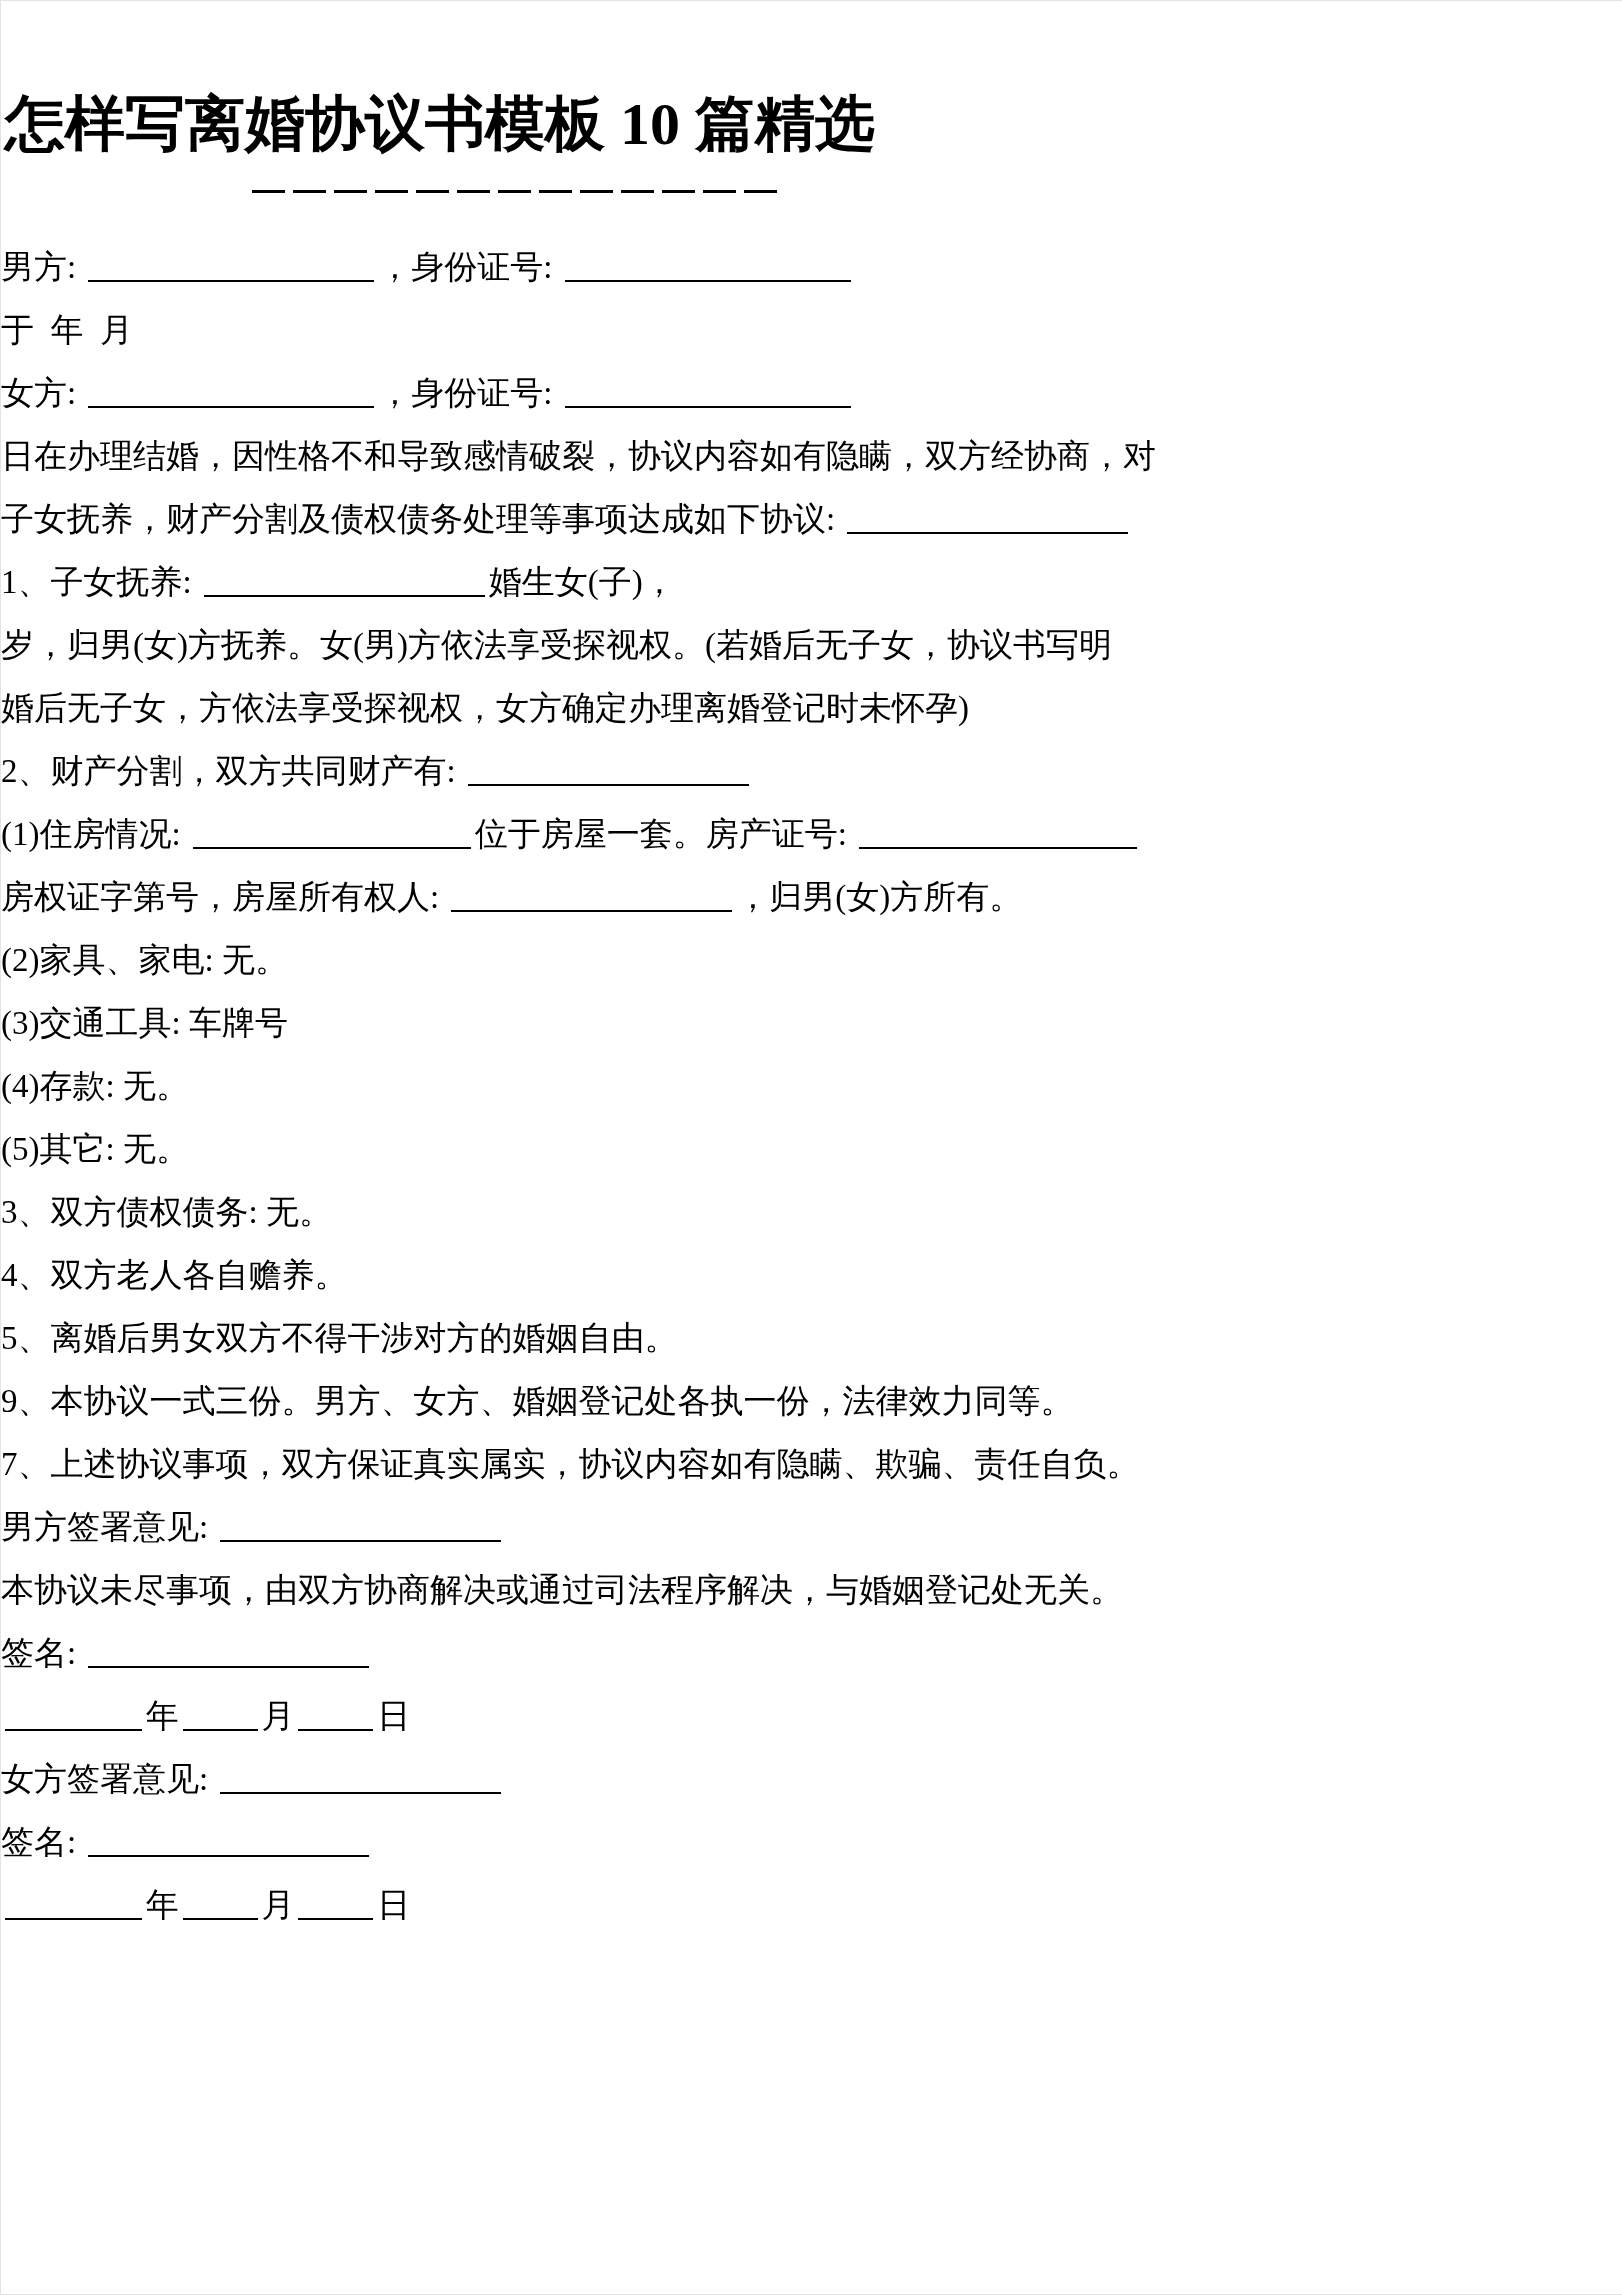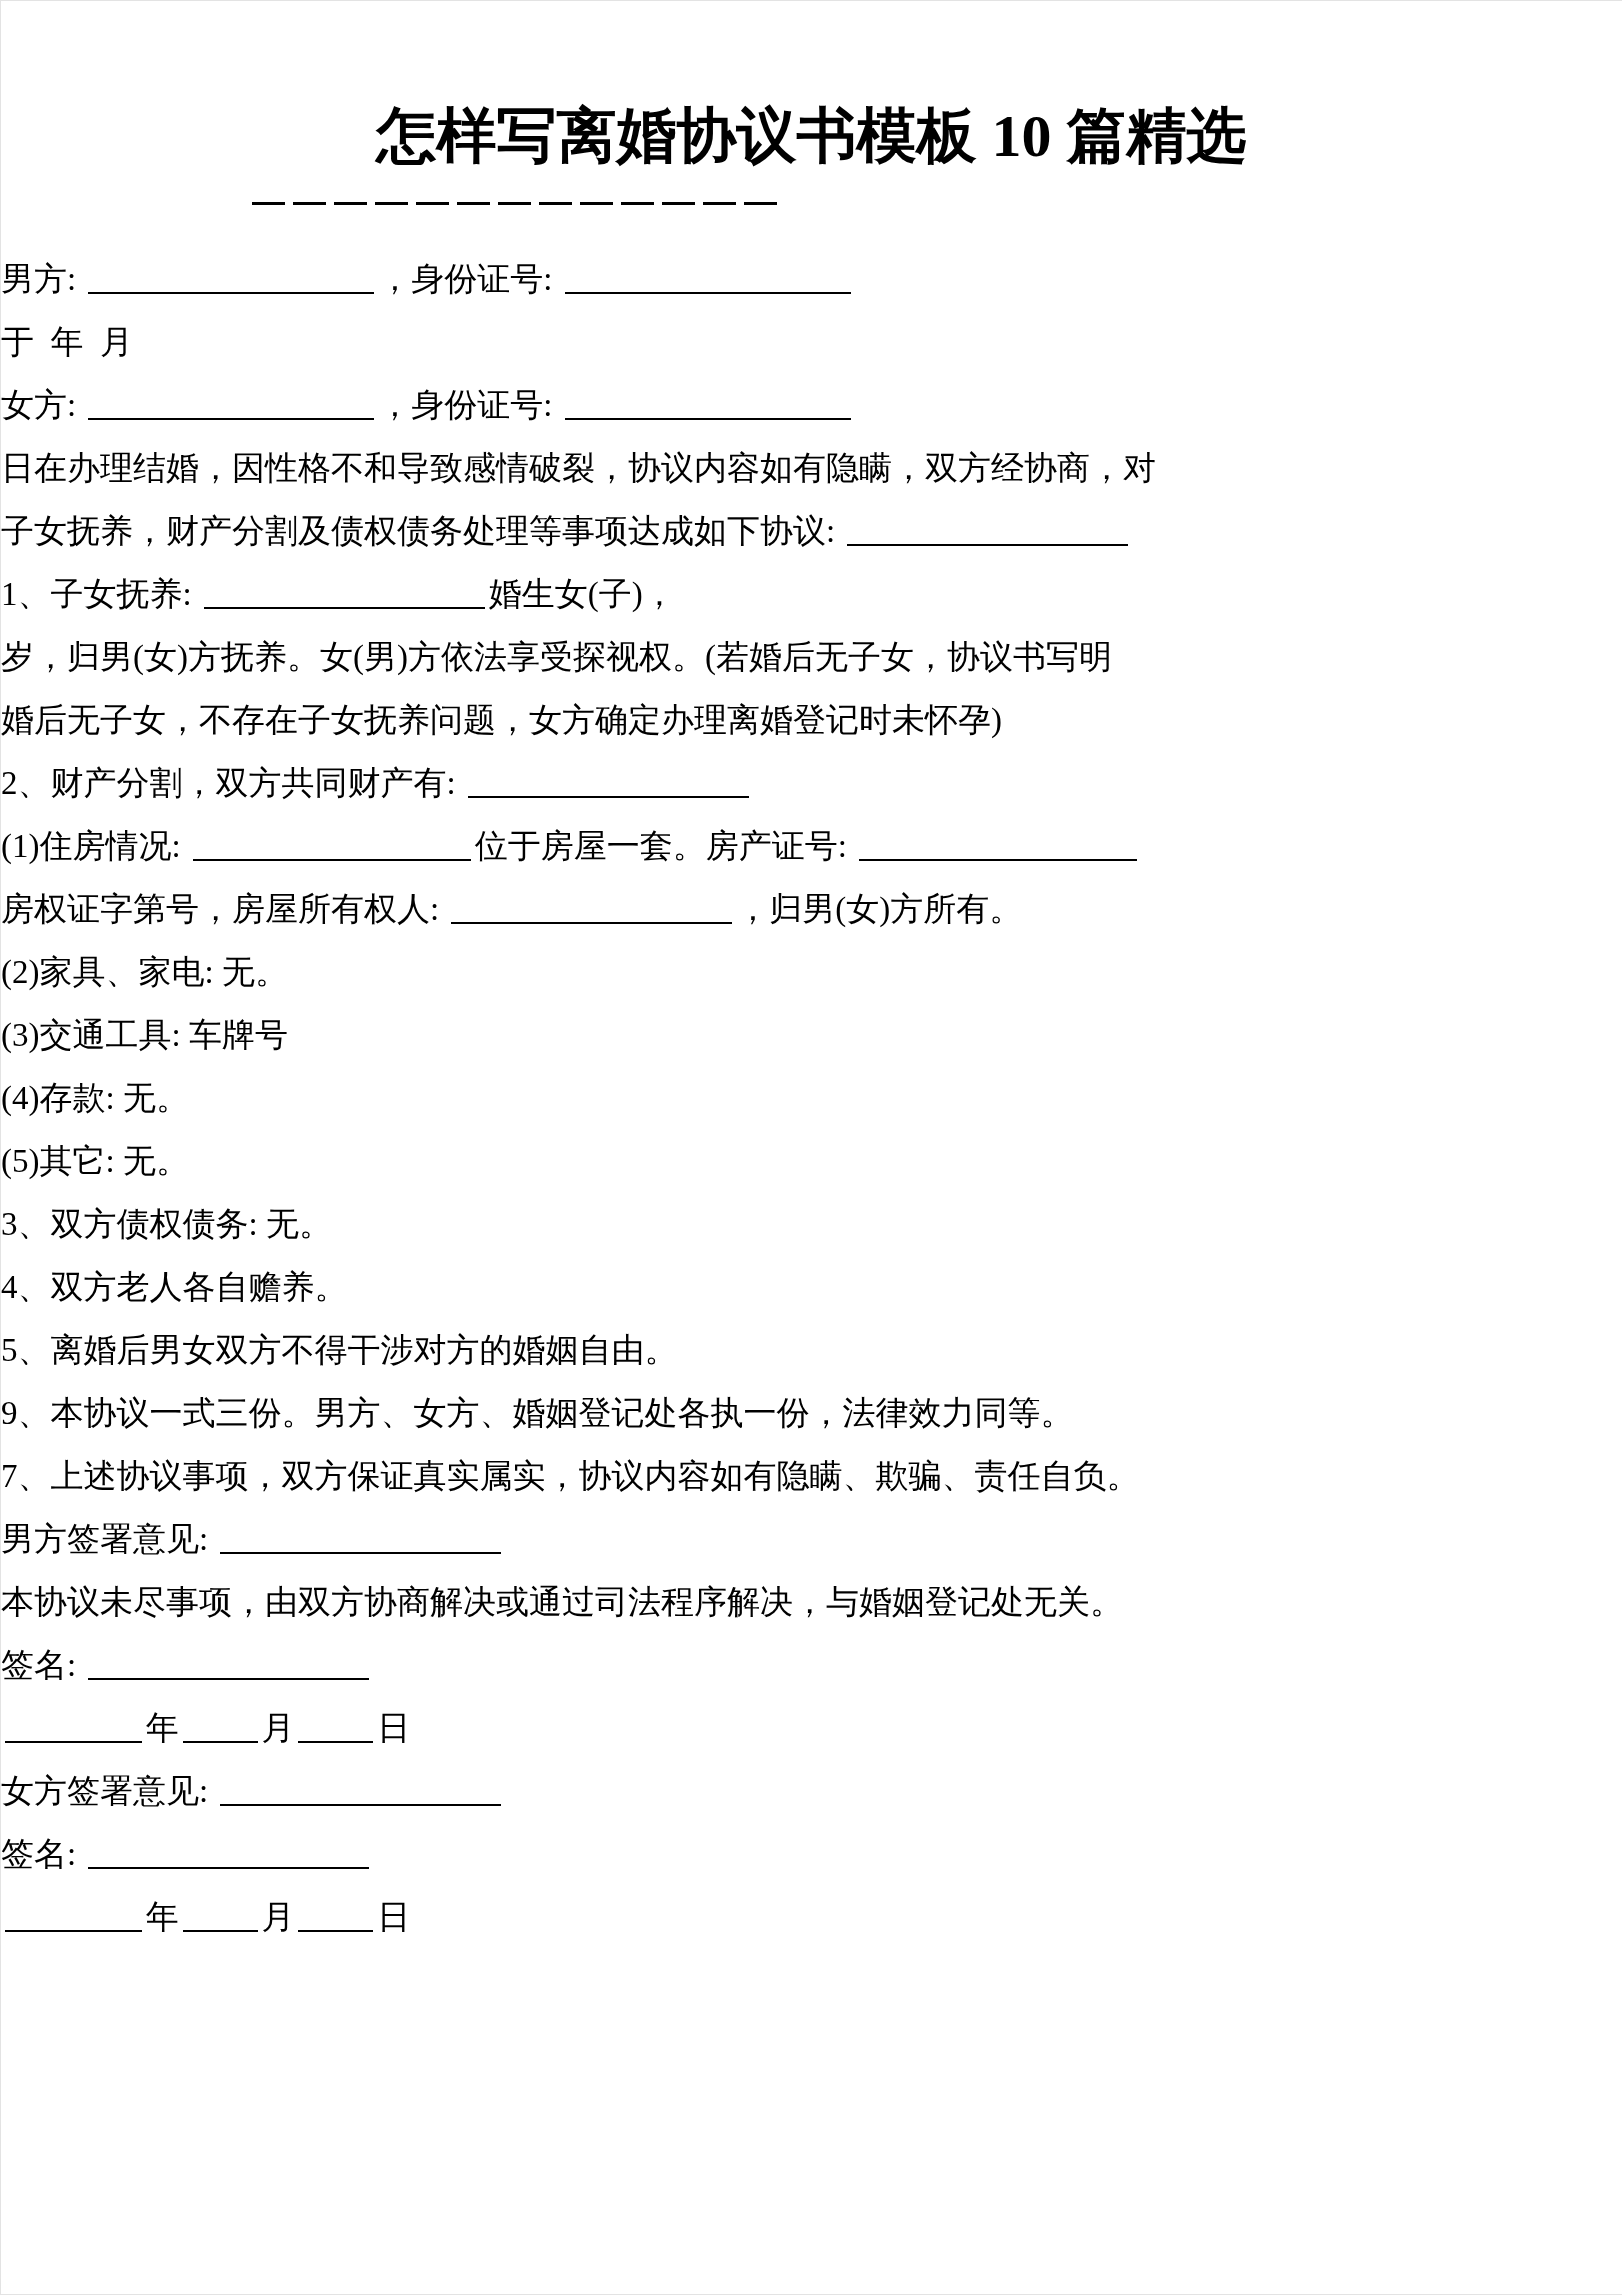--- a/index.html
+++ b/index.html
@@ -7,26 +7,26 @@
     position:relative;
     width:1623px;height:2295px;
     box-sizing:border-box;
     border:1.3px solid #e3e3e3;
     background:#ffffff;
     color:#000;
     font-family:"Liberation Serif","DejaVu Serif",serif;
     overflow:hidden;
   }
   .title{
-    margin:16px;
+    margin:4px;
     padding-top:88px;
     font-size:60px;
     line-height:63px;
     font-weight:bold;
-    text-align:center;
+    text-align:left;
     white-space:pre-wrap;
   }
   .sep{
     width:527px;height:3.3px;
     margin:34px 0 43px 251px;
     background:repeating-linear-gradient(90deg,#000 0 33px,rgba(0,0,0,0) 33px 41px);
   }
   .line{
     height:63px;
     line-height:63px;
@@ -63,21 +63,21 @@
   <div class="line"><span>女方: </span><span class="blank b437"></span><span>，身份证号: </span><span class="blank b437"></span></div>
 
   <div class="line"><span>日在办理结婚，因性格不和导致感情破裂，协议内容如有隐瞒，双方经协商，对</span></div>
 
   <div class="line"><span>子女抚养，财产分割及债权债务处理等事项达成如下协议: </span><span class="blank b430"></span></div>
 
   <div class="line"><span>1、子女抚养: </span><span class="blank b430"></span><span>婚生女(子)，</span></div>
 
   <div class="line"><span>岁，归男(女)方抚养。女(男)方依法享受探视权。(若婚后无子女，协议书写明</span></div>
 
-  <div class="line"><span>婚后无子女，不存在子女抚养问题，女方确定办理离婚登记时未怀孕)</span></div>
+  <div class="line"><span>婚后无子女，方依法享受探视权，女方确定办理离婚登记时未怀孕)</span></div>
 
   <div class="line"><span>2、财产分割，双方共同财产有: </span><span class="blank b430"></span></div>
 
   <div class="line"><span>(1)住房情况: </span><span class="blank b425"></span><span>位于房屋一套。房产证号: </span><span class="blank b425"></span></div>
 
   <div class="line"><span>房权证字第号，房屋所有权人: </span><span class="blank b430"></span><span>，归男(女)方所有。</span></div>
 
   <div class="line"><span>(2)家具、家电: 无。</span></div>
 
   <div class="line"><span>(3)交通工具: 车牌号</span></div>

